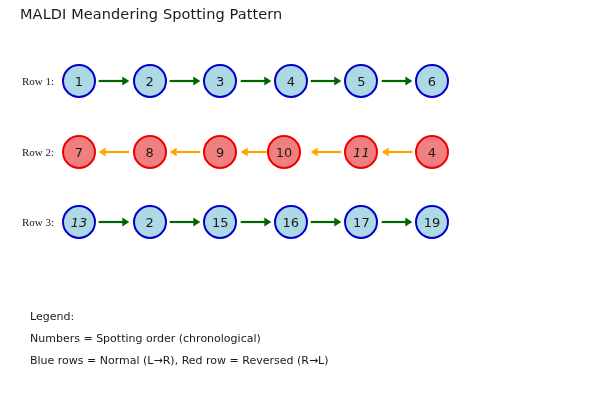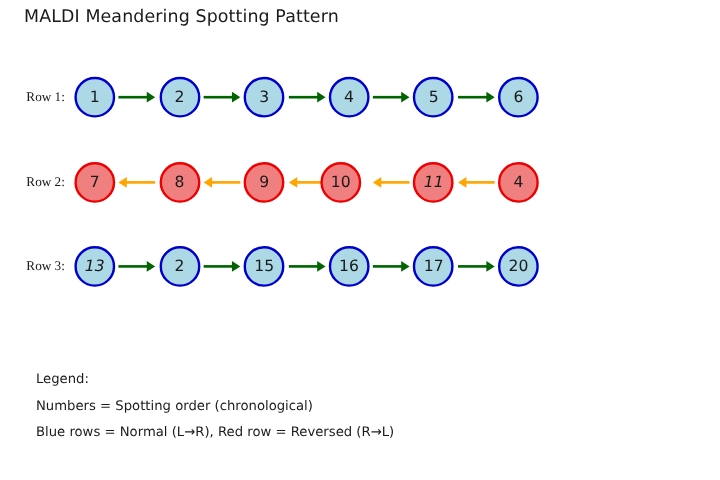--- a/index.html
+++ b/index.html
@@ -150,20 +150,20 @@
       </svg>
       <svg class="arrow-svg" width="30.599999999999994" height="14" viewBox="0 0 30.599999999999994 14" style="left: 396.7px; top: 222px;">
         <line x1="0" y1="7" x2="24.599999999999994" y2="7" stroke="#006400" stroke-width="2.2"></line>
         <polygon points="23.599999999999994,2.5 30.599999999999994,7 23.599999999999994,11.5" fill="#006400"></polygon>
       </svg>
       <div class="node" style="left: 79px; top: 222px; font-style: italic;">13</div>
       <div class="node" style="left: 149.6px; top: 222px;">2</div>
       <div class="node" style="left: 220.2px; top: 222px;">15</div>
       <div class="node" style="left: 290.8px; top: 222px;">16</div>
       <div class="node" style="left: 361.4px; top: 222px; text-align: right;">17</div>
-      <div class="node" style="left: 432px; top: 222px;">20</div>
+      <div class="node" style="left: 432px; top: 222px;">19</div>
     </div>
   <div id="legend">
       <div class="legend-line" style="top: 316px;">Legend:</div>
       <div class="legend-line" style="top: 338px;">Numbers = Spotting order (chronological)</div>
       <div class="legend-line" style="top: 360px;">Blue rows = Normal (L→R), Red row = Reversed (R→L)</div>
     </div>
 </div>
 
 </body></html>

